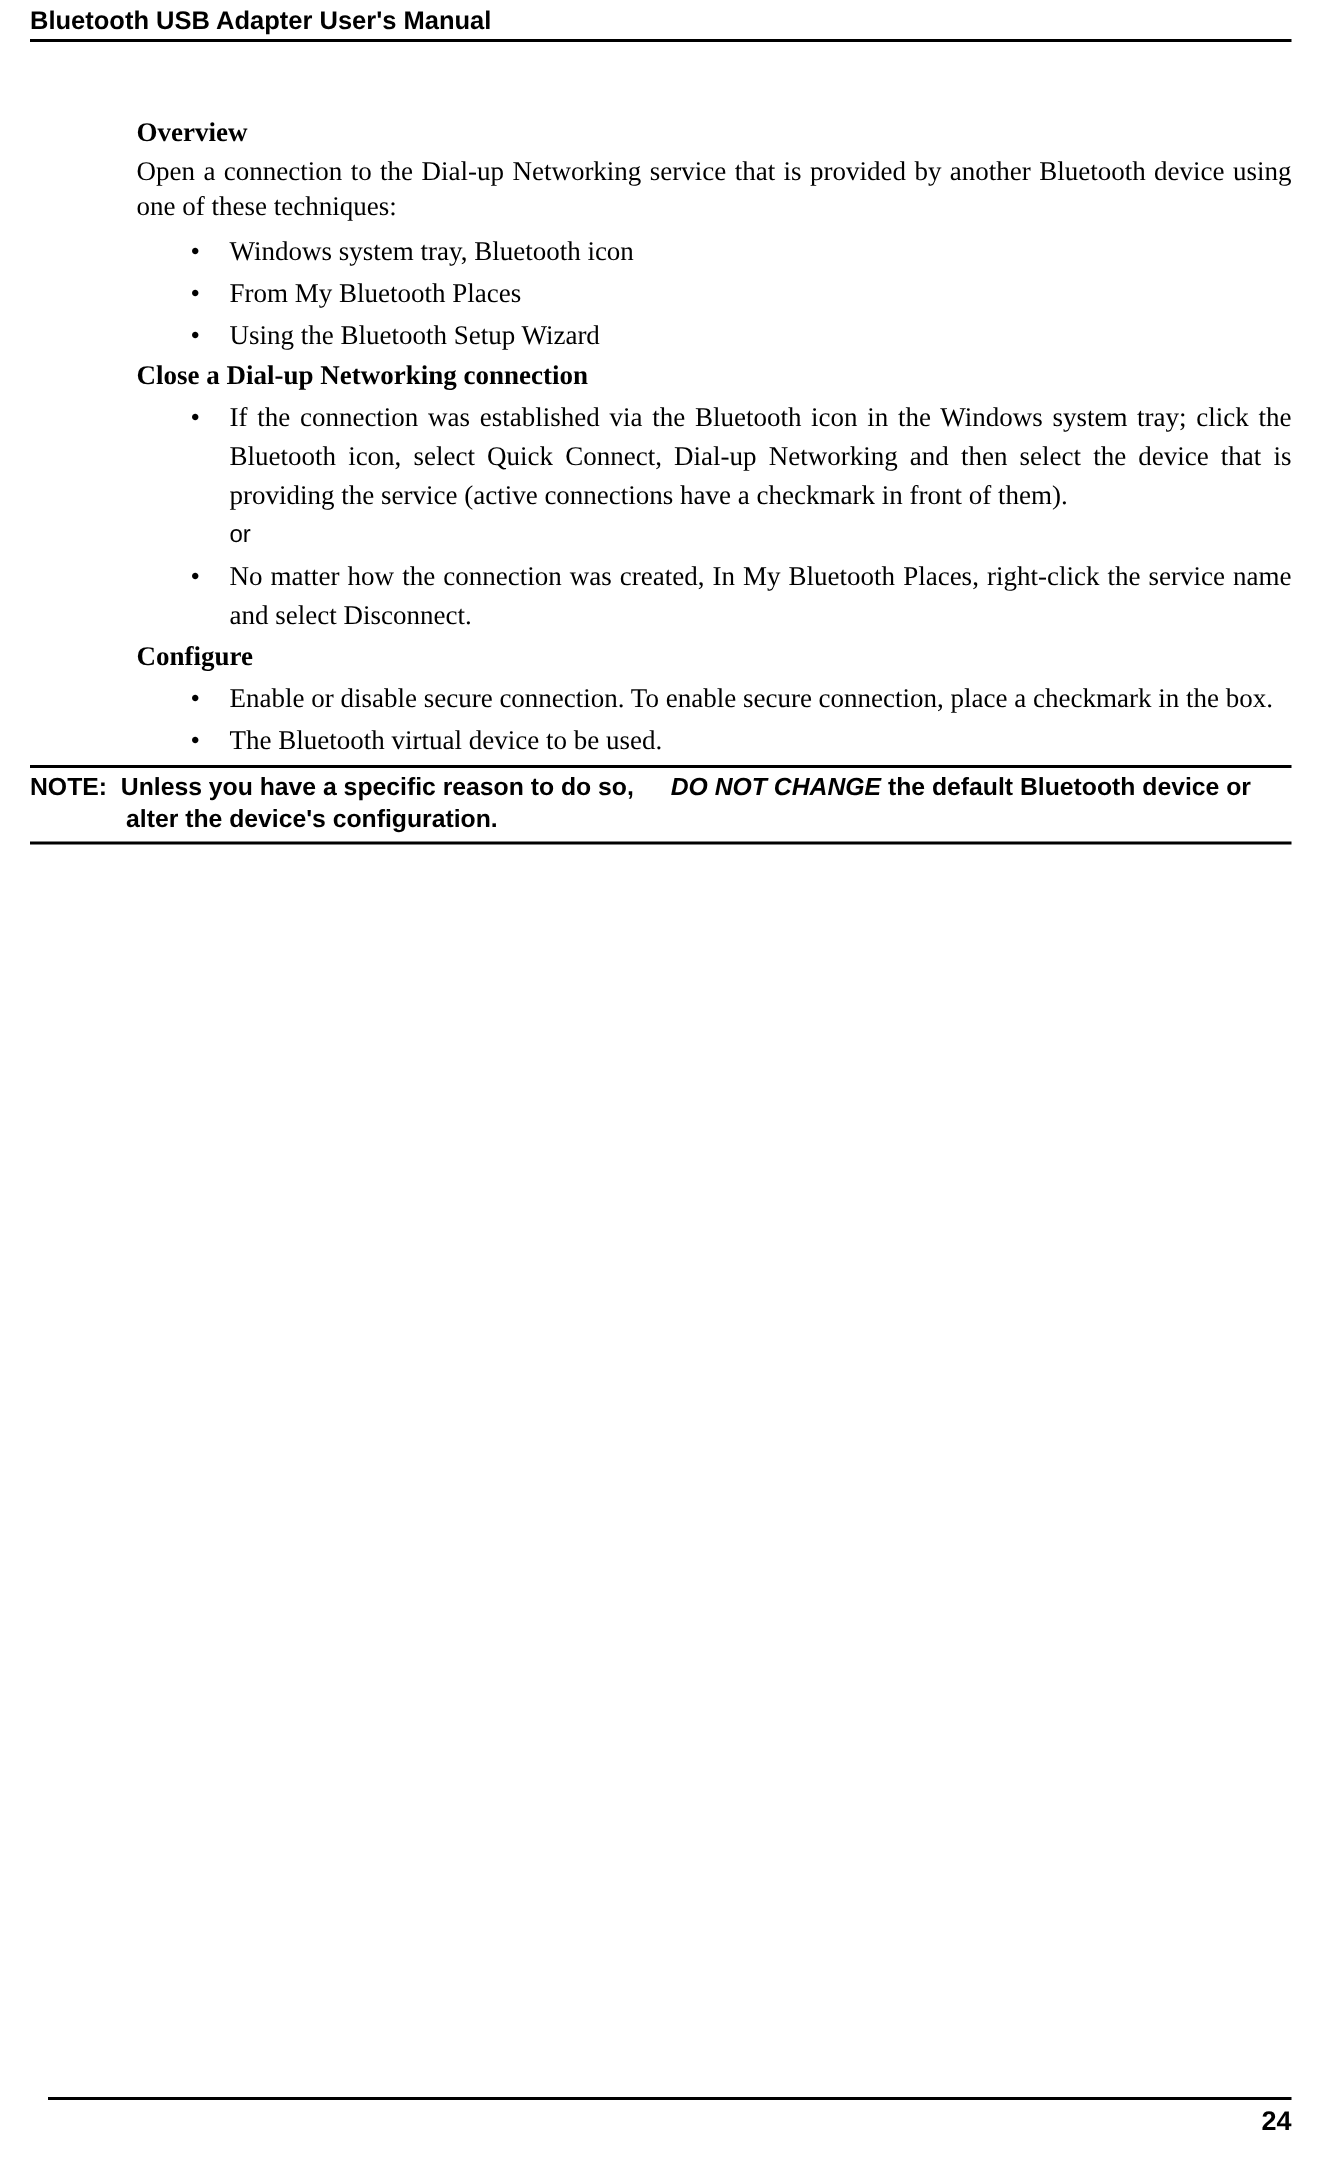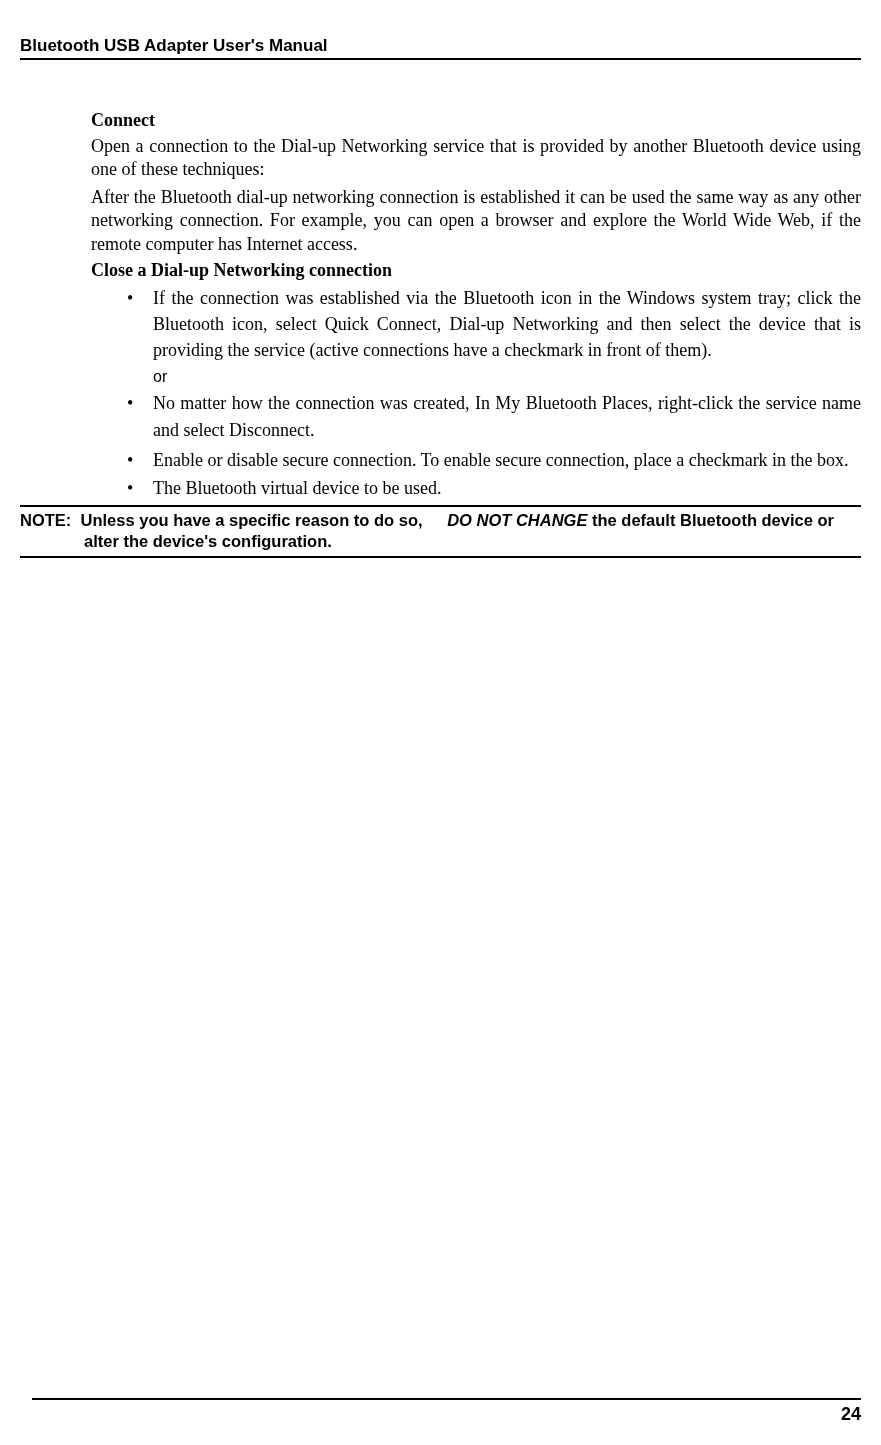--- a/index.html
+++ b/index.html
@@ -8,21 +8,21 @@
       box-sizing: border-box;
     }
     body {
       font-family: 'Times New Roman', Times, serif;
       background: #ffffff;
       width: 881px;
       margin: 0 auto;
       padding: 0;
     }
     .page {
-      padding: 36px 20px 20px 20px;
+      padding: 4px 20px 20px 20px;
       min-height: 1445px;
       position: relative;
     }
     .header-title {
       font-family: Arial, Helvetica, sans-serif;
       font-weight: bold;
       font-size: 17px;
       border-bottom: 2px solid #000;
       padding-bottom: 2px;
       margin-bottom: 50px;
@@ -117,33 +117,38 @@
     }
   </style>
 </head>
 <body>
 
 <div class="page">
   <div class="header-title">Bluetooth USB Adapter User's Manual</div>
 
 
   <div class="content">
-    <div class="subheading">Connect</div>
+    <div class="subheading">Overview</div>
     <div class="body-text">Open a connection to the Dial-up Networking service that is provided by another Bluetooth device using one of these techniques:</div>
-    <div class="body-text">After the Bluetooth dial-up networking connection is established it can be used the same way as any other networking connection. For example, you can open a browser and explore the World Wide Web, if the remote computer has Internet access.</div>
+    <ul class="bullet-list">
+      <li>Windows system tray, Bluetooth icon</li>
+      <li>From My Bluetooth Places</li>
+      <li>Using the Bluetooth Setup Wizard</li>
+    </ul>
 
     <div class="subheading">Close a Dial-up Networking connection</div>
     <ul class="bullet-list">
       <li>
         <span>If the connection was established via the Bluetooth icon in the Windows system tray; click the Bluetooth icon, select Quick Connect, Dial-up Networking and then select the device that is providing the service (active connections have a checkmark in front of them).</span>
         <span class="or-text">or</span>
       </li>
       <li>No matter how the connection was created, In My Bluetooth Places, right-click the service name and select Disconnect.</li>
     </ul>
 
+    <div class="subheading">Configure</div>
     <ul class="bullet-list">
       <li>Enable or disable secure connection. To enable secure connection, place a checkmark in the box.</li>
       <li>The Bluetooth virtual device to be used.</li>
     </ul>
   </div>
 
   <div class="note-box">
     <span class="note-text">
       <span class="note-label">NOTE:</span>&nbsp;&nbsp;<span>Unless you have a specific reason to do so, </span><span class="do-not-change">DO NOT CHANGE</span><span> the default Bluetooth device or alter the device's configuration.</span>
     </span>

